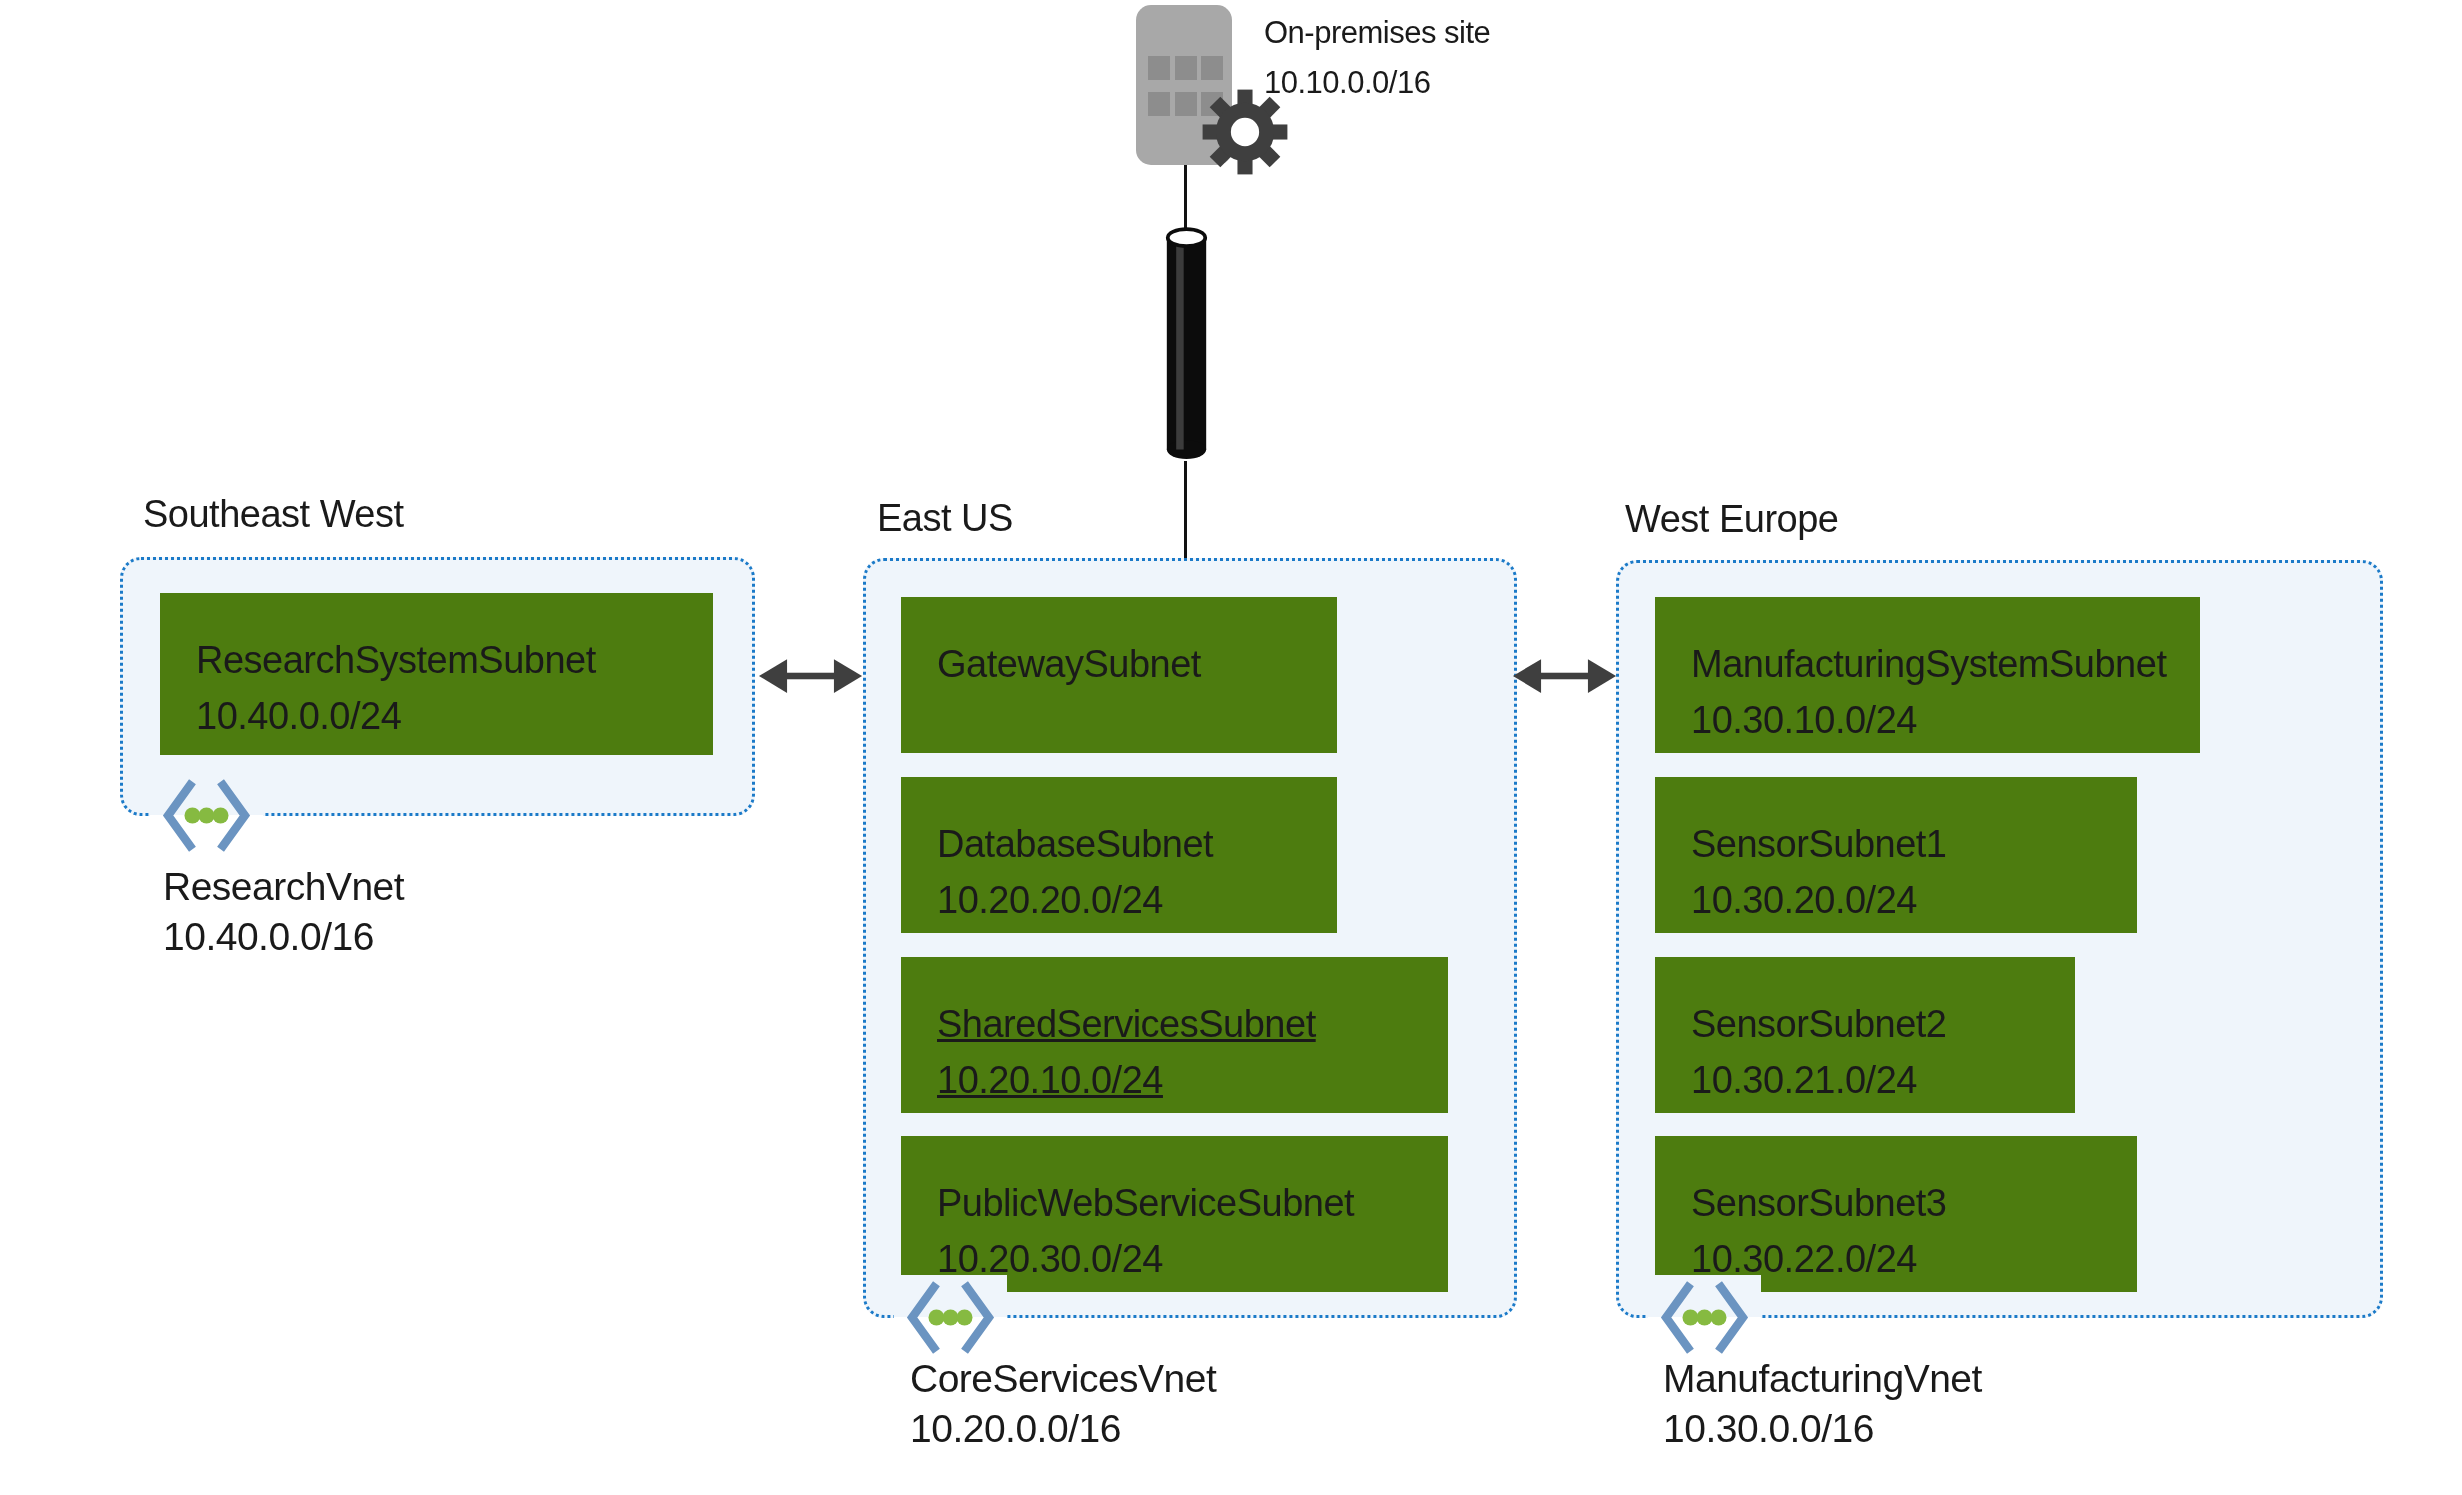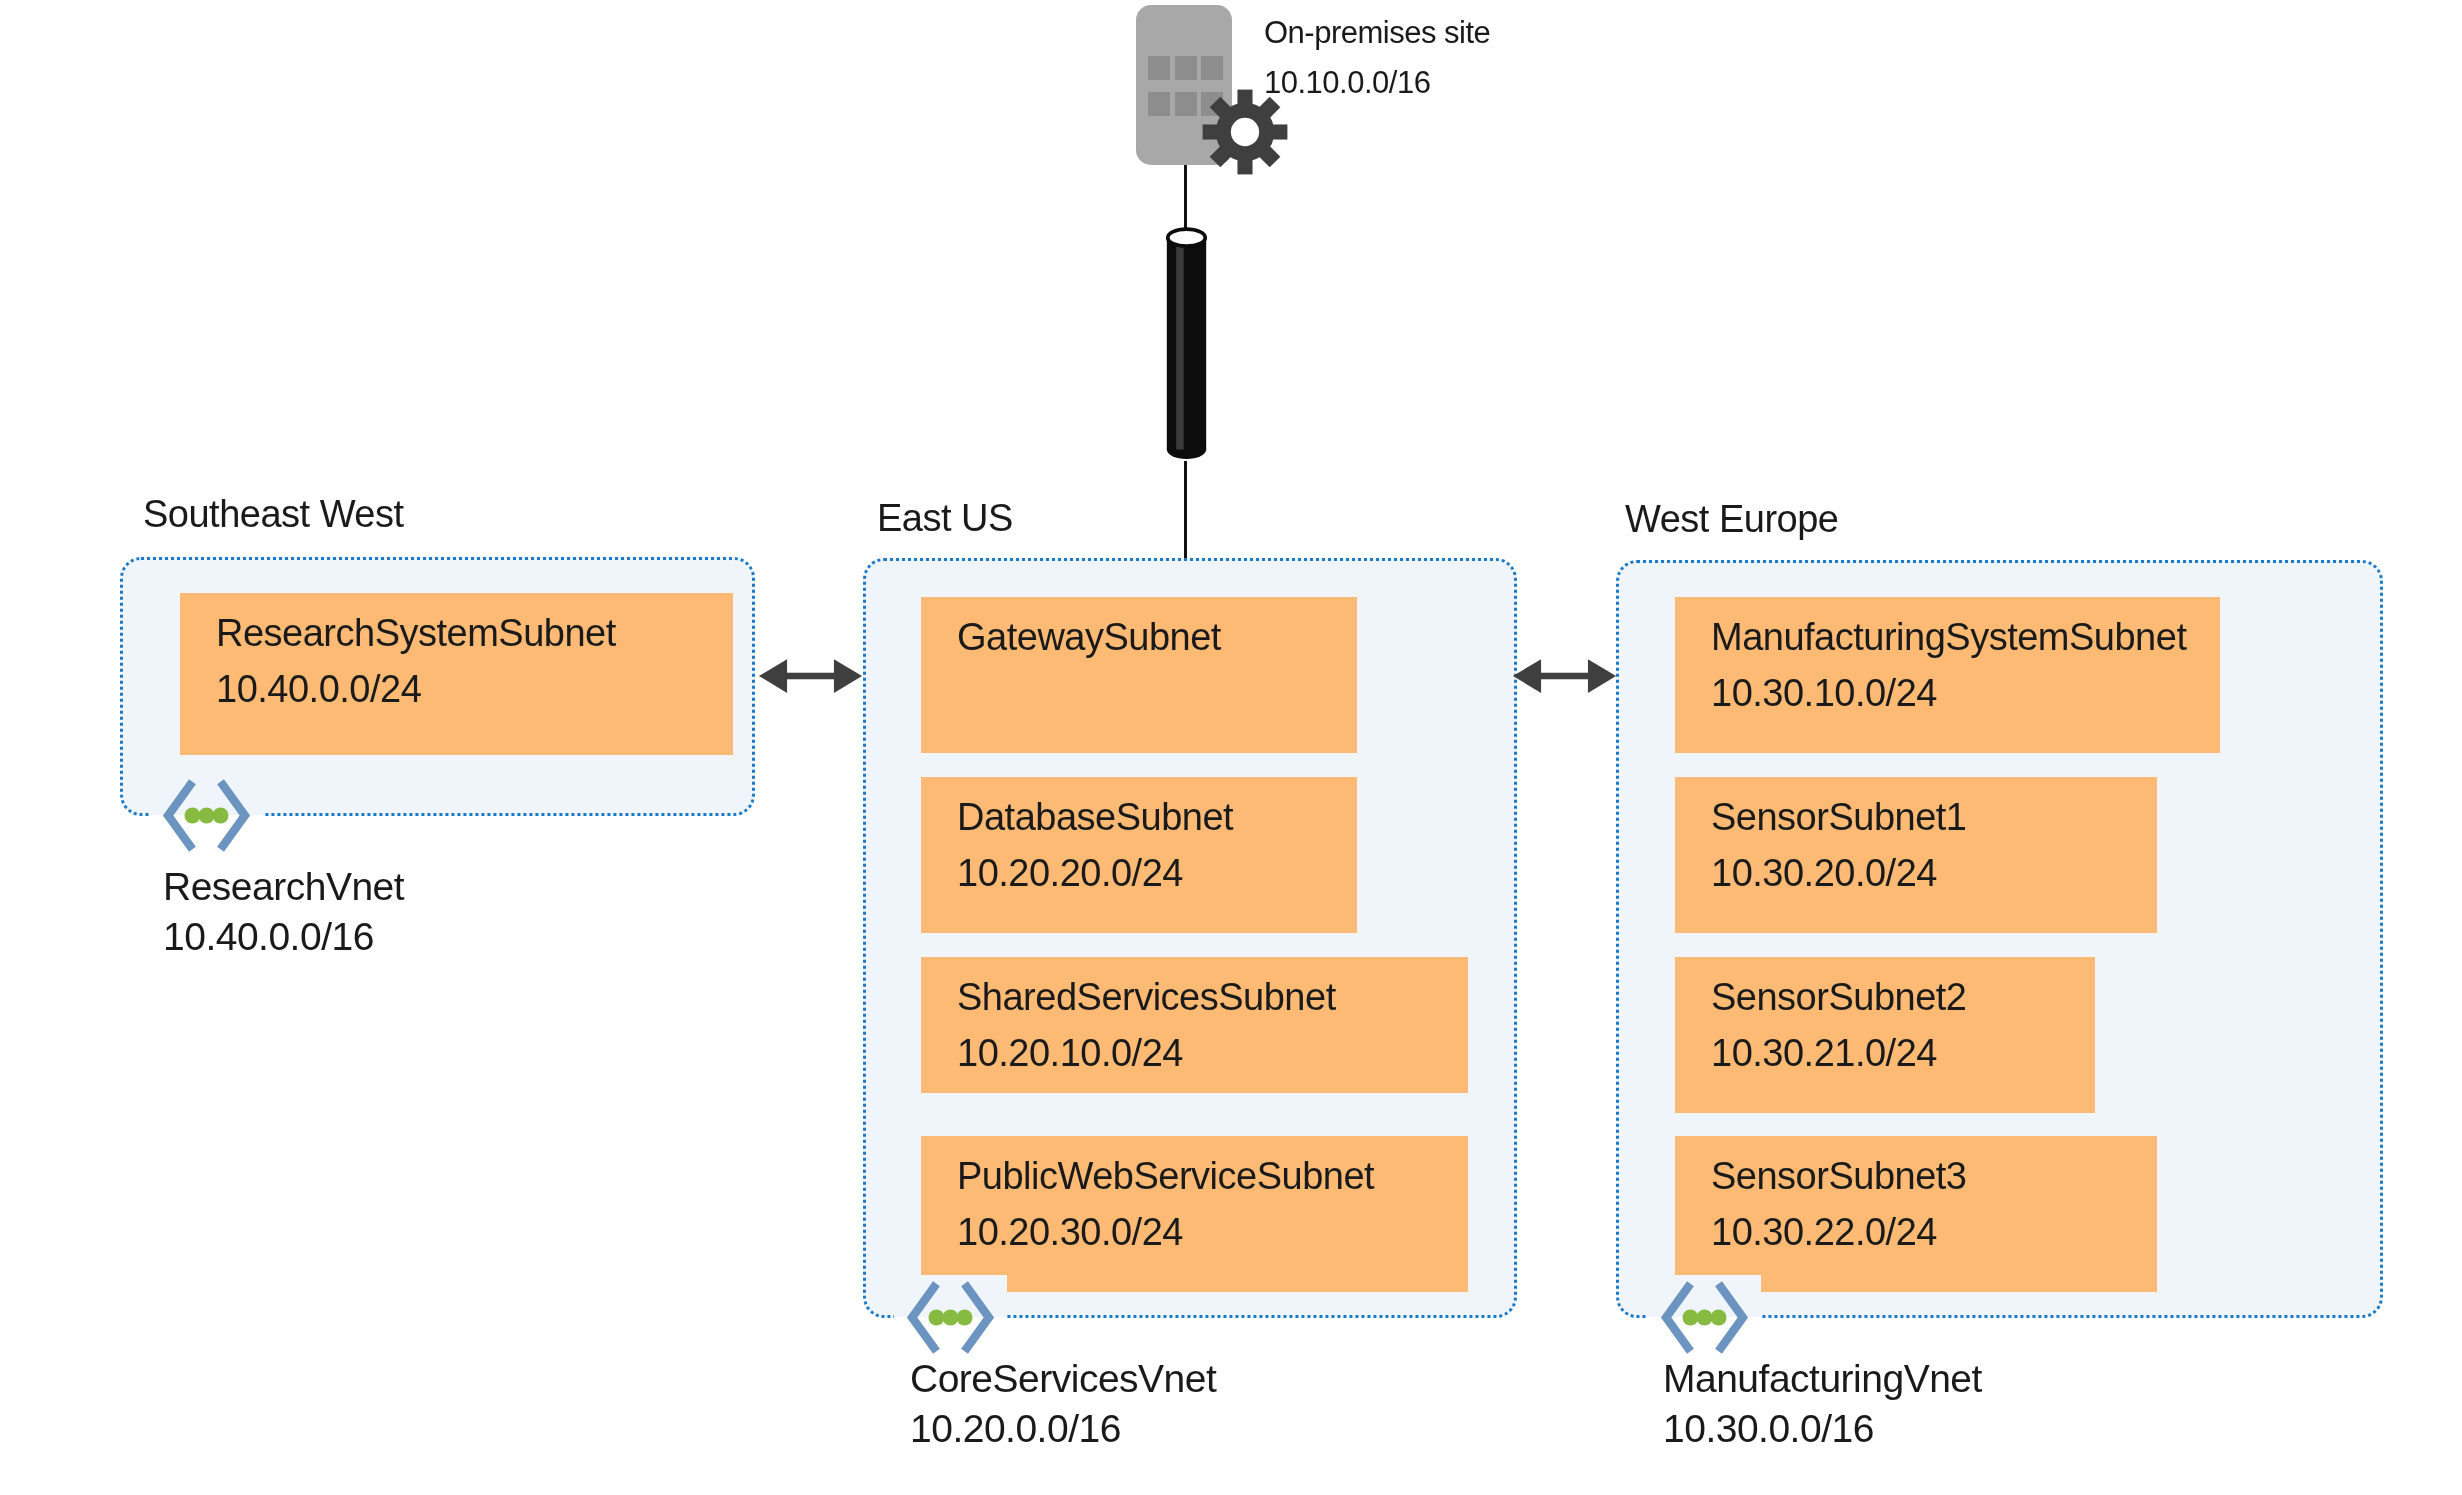--- a/index.html
+++ b/index.html
@@ -1,21 +1,21 @@
 <!DOCTYPE html>
 <html style="font-size:15px"><head>
 <meta charset="utf-8">
 <style>
   html,body{margin:0;padding:0;background:#ffffff;}
   .canvas{position:relative;width:2462px;height:1495px;background:#ffffff;overflow:hidden;
           font-family:"Liberation Sans", sans-serif;color:#1a1a1a;letter-spacing:-0.5px;}
   .abs{position:absolute;}
   .region-box{background:#eff5fb;border:3.8px dotted #1b7ac8;border-radius:21px;box-sizing:border-box;}
   .region-label{font-size:38px;line-height:43px;white-space:nowrap;}
-  .subnet{background:#fdba74;box-sizing:border-box;padding:12px 0 0 36px;margin-left:20px;}
+  .subnet{background:#4d7c0f;box-sizing:border-box;padding:39px 0 0 36px;}
   .subnet .nm{font-size:38px;line-height:56px;white-space:nowrap;}
   .subnet .cidr{font-size:38px;line-height:56px;white-space:nowrap;}
   .vnet-label{font-size:39px;line-height:50px;white-space:nowrap;}
   .onprem-label{font-size:31px;line-height:50px;white-space:nowrap;}
   .vpn-label{font-size:38px;line-height:62px;white-space:nowrap;}
   .vline{background:#111111;width:2.8px;}
   .building{background:#a8a8a8;border-radius:15px;}
   .bwin{position:absolute;background:#8d8d8d;width:21.6px;height:24.5px;}
   .vnet-wrap{width:113px;height:85px;background:linear-gradient(to bottom,#eff5fb 50%,#ffffff 50%);
              display:flex;align-items:center;justify-content:center;z-index:5;}
@@ -77,21 +77,21 @@
   </div>
 
   <div class="abs region-box" style="left:863px;top:558px;width:654px;height:760px;"></div>
   <div class="abs subnet" style="left:901px;top:597px;width:436px;height:156px;">
     <div class="nm">GatewaySubnet</div>
   </div>
   <div class="abs subnet" style="left:901px;top:777px;width:436px;height:156px;">
     <div class="nm">DatabaseSubnet</div>
     <div class="cidr">10.20.20.0/24</div>
   </div>
-  <div class="abs subnet" style="left:901px;top:957px;width:547px;height:136px;">
+  <div class="abs subnet" style="left:901px;top:957px;width:547px;height:156px;text-decoration:underline;">
     <div class="nm">SharedServicesSubnet</div>
     <div class="cidr">10.20.10.0/24</div>
   </div>
   <div class="abs subnet" style="left:901px;top:1136px;width:547px;height:156px;">
     <div class="nm">PublicWebServiceSubnet</div>
     <div class="cidr">10.20.30.0/24</div>
   </div>
 
   <div class="abs region-box" style="left:1616px;top:560px;width:767px;height:758px;"></div>
   <div class="abs subnet" style="left:1655px;top:597px;width:545px;height:156px;">

